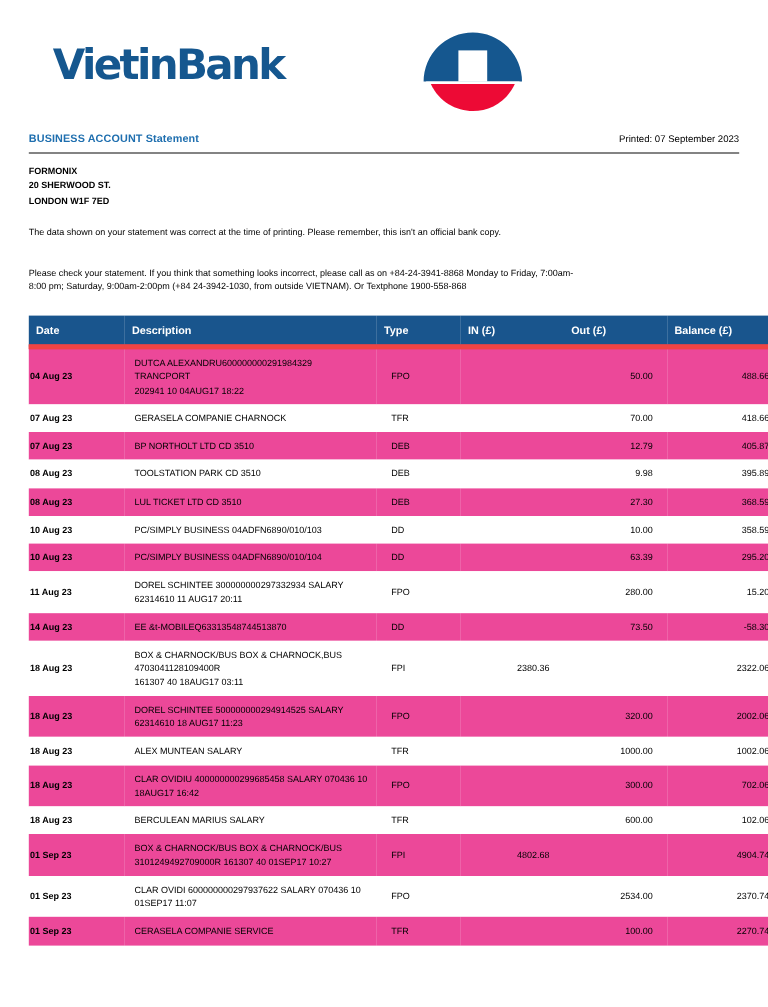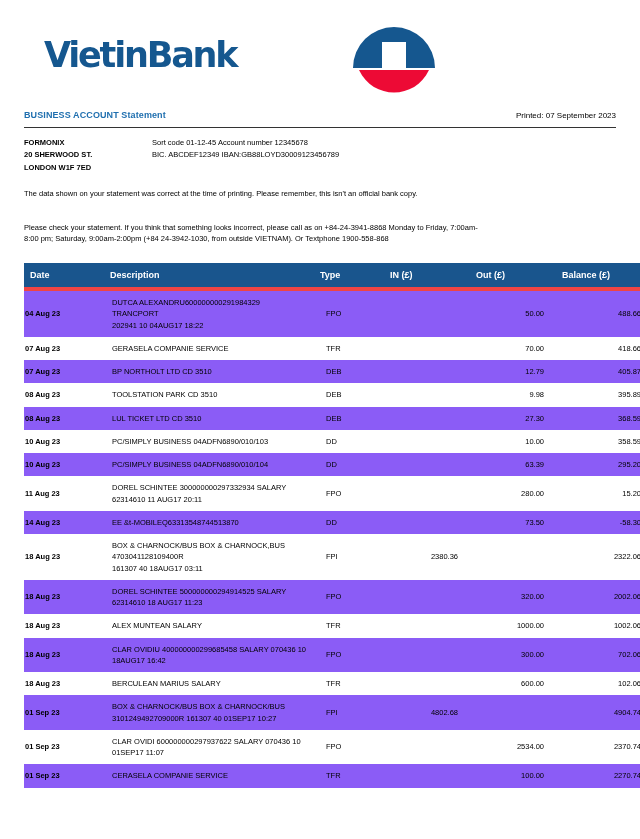--- a/index.html
+++ b/index.html
@@ -129,21 +129,21 @@
   th.c-in      { width: 74px;  text-align: right; }
   th.c-out     { width: 74px;  text-align: right; }
   th.c-balance { width: 82px;  text-align: right; padding-right: 9px; }
 
   table.stmt tbody td {
     font-size: 7.5px;
     padding: 6px 6px;
     vertical-align: middle;
     line-height: 1.5;
   }
-  tbody tr.odd  td { background: #8b5cf6; }
+  tbody tr.odd  td { background: #ec4899; }
   tbody tr.even td { background: #ffffff; }
   tbody tr td.t-date {
     font-weight: bold;
     padding-left: 1px;
     white-space: nowrap;
   }
   tbody tr td.t-desc { padding-left: 8px; }
   tbody tr td.t-type { text-align: left; padding-left: 12px; margin-top: 40px; }
   tbody tr td.t-in,
   tbody tr td.t-out { text-align: right; padding-right: 12px; }
@@ -174,24 +174,20 @@
     <div class="stmt-printed">Printed: 07 September 2023</div>
   </div>
   <div class="rule"></div>
 
   <div class="addr-block">
     <div class="addr-left">
       <div>FORMONIX</div>
       <div>20 SHERWOOD ST.</div>
       <div>LONDON W1F 7ED</div>
     </div>
-    <div class="addr-right">
-      <div>Sort code 01-12-45  Account number 12345678</div>
-      <div>BIC. ABCDEF12349   IBAN:GB88LOYD30009123456789</div>
-    </div>
   </div>
 
   <div class="notice">The data shown on your statement was correct at the time of printing. Please remember, this isn't an official bank copy.</div>
   <div class="notice second">Please check your statement. If you think that something looks incorrect, please call as on +84-24-3941-8868 Monday to Friday, 7:00am-8:00 pm; Saturday, 9:00am-2:00pm (+84 24-3942-1030, from outside VIETNAM). Or Textphone 1900-558-868</div>
 
   <table class="stmt">
     <thead>
       <tr>
         <th class="c-date">Date</th>
         <th class="c-desc">Description</th>
@@ -209,21 +205,21 @@
             <span class="desc-l2">202941 10 04AUG17 18:22</span>
           </td>
           <td class="t-type">FPO</td>
           <td class="t-in"></td>
           <td class="t-out">50.00</td>
           <td class="t-balance">488.66</td>
         </tr>
         <tr class="even">
           <td class="t-date">07 Aug 23</td>
           <td class="t-desc">
-            <span class="desc-l2">GERASELA COMPANIE SERVICE</span>
+            <span class="desc-l2">GERASELA COMPANIE CHARNOCK</span>
           </td>
           <td class="t-type">TFR</td>
           <td class="t-in"></td>
           <td class="t-out">70.00</td>
           <td class="t-balance">418.66</td>
         </tr>
         <tr class="odd">
           <td class="t-date">07 Aug 23</td>
           <td class="t-desc">
             <span class="desc-l2">BP NORTHOLT LTD CD 3510</span>

